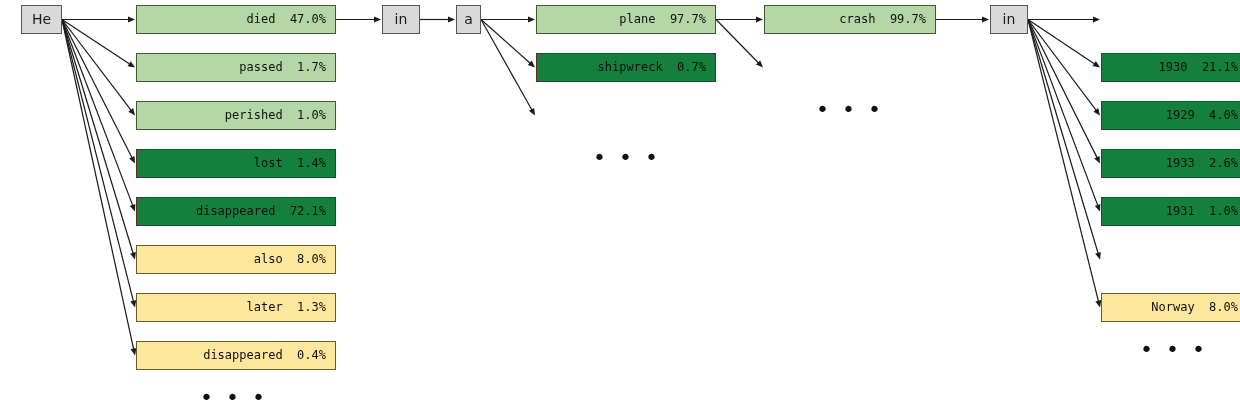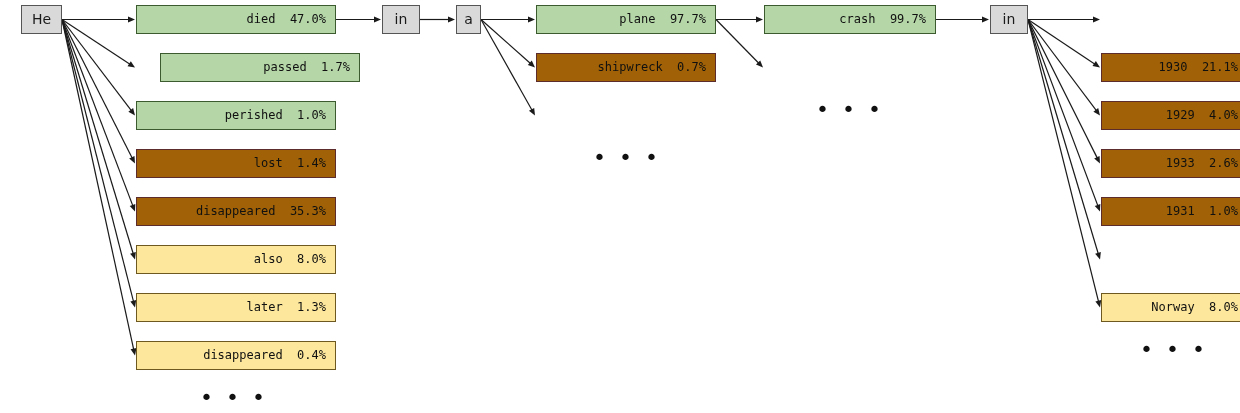--- a/index.html
+++ b/index.html
@@ -48,21 +48,21 @@
     line-height: 27px;
   }
   
   .cand {
     border: 1px solid;
     text-align: right;
     padding-right: 9px;
     color: #101010;
   }
   .cand.green  { background: #b5d6a7; border-color: #3c5c30; }
-  .cand.red    { background: #a16207; border-color: #5c2c2c; }
+  .cand.red    { background: #15803d; border-color: #5c2c2c; }
   .cand.yellow { background: #fce79c; border-color: #6e5a20; }
 
   .ellipsis {
     position: absolute;
     font-family: "DejaVu Sans", sans-serif;
     font-size: 22px;
     color: #111111;
     letter-spacing: 3px;
     line-height: 1;
     white-space: pre;
@@ -161,24 +161,24 @@
         <line x1="1012" y1="19.5" x2="1082.275912686602" y2="253.7530422886731" stroke="#1a1a1a" stroke-width="1.2"></line>
         <polygon points="1084,259.5 1079.1150859453721,253.65725966015097 1084.8620436566991,251.9331723467529" fill="#1a1a1a"></polygon>
       </g>
       <g>
         <line x1="1012" y1="19.5" x2="1082.544786249782" y2="301.679144999128" stroke="#1a1a1a" stroke-width="1.2"></line>
         <polygon points="1084,307.5 1079.3918231243097,301.4366093740917 1085.2126781251818,299.98139562387365" fill="#1a1a1a"></polygon>
       </g>
     </svg>
 <div class="node tok" style="left: 5px; top: 5px; width: 41px;">He</div>
     <div class="node cand green" style="left: 120px; top: 5px; width: 200px;"><span>died</span><span>  </span><span>47.0%</span></div>
-    <div class="node cand green" style="left: 120px; top: 53px; width: 200px; margin-left: 24px;"><span>passed</span><span>  </span><span>1.7%</span></div>
+    <div class="node cand green" style="left: 120px; top: 53px; width: 200px;"><span>passed</span><span>  </span><span>1.7%</span></div>
     <div class="node cand green" style="left: 120px; top: 101px; width: 200px;"><span>perished</span><span>  </span><span>1.0%</span></div>
     <div class="node cand red" style="left: 120px; top: 149px; width: 200px;"><span>lost</span><span>  </span><span>1.4%</span></div>
-    <div class="node cand red" style="left: 120px; top: 197px; width: 200px;"><span>disappeared</span><span>  </span><span>35.3%</span></div>
+    <div class="node cand red" style="left: 120px; top: 197px; width: 200px;"><span>disappeared</span><span>  </span><span>72.1%</span></div>
     <div class="node cand yellow" style="left: 120px; top: 245px; width: 200px;"><span>also</span><span>  </span><span>8.0%</span></div>
     <div class="node cand yellow" style="left: 120px; top: 293px; width: 200px;"><span>later</span><span>  </span><span>1.3%</span></div>
     <div class="node cand yellow" style="left: 120px; top: 341px; width: 200px;"><span>disappeared</span><span>  </span><span>0.4%</span></div>
     <div class="ellipsis" style="left: 218px; top: 387px; transform: translateX(-50%);">• • •</div>
     <div class="node tok" style="left: 366px; top: 5px; width: 38px;">in</div>
     <div class="node tok" style="left: 440px; top: 5px; width: 25px;">a</div>
     <div class="node cand green" style="left: 520px; top: 5px; width: 180px;"><span>plane</span><span>  </span><span>97.7%</span></div>
     <div class="node cand red" style="left: 520px; top: 53px; width: 180px;"><span>shipwreck</span><span>  </span><span>0.7%</span></div>
     <div class="ellipsis" style="left: 611px; top: 147px; transform: translateX(-50%);">• • •</div>
     <div class="node cand green" style="left: 748px; top: 5px; width: 172px;"><span>crash</span><span>  </span><span>99.7%</span></div>

